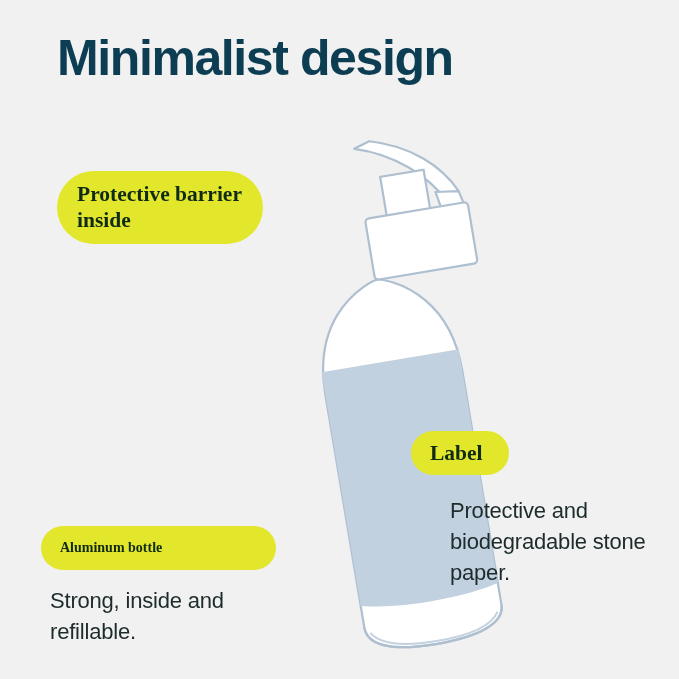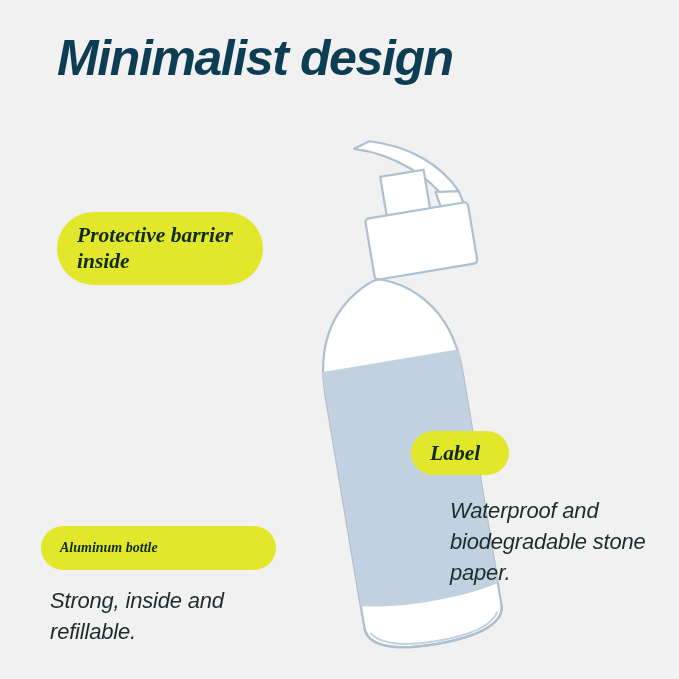--- a/index.html
+++ b/index.html
@@ -11,21 +11,20 @@
     height: 679px;
     background: #f1f1f1;
     font-family: "Liberation Sans", sans-serif;
     overflow: hidden;
   }
   #canvas {
     position: relative;
     width: 679px;
     height: 679px;
     background: #f1f1f1;
-    font-style: italic;
   }
 
   
   #bottle-illustration {
     position: absolute;
     left: 0;
     top: 0;
     width: 679px;
     height: 679px;
     z-index: 1;
@@ -62,21 +61,20 @@
   }
 
   #badge-protective {
     left: 57px;
     top: 171px;
     width: 206px;
     height: 73px;
     padding: 0 20px;
     font-size: 21.5px;
     line-height: 1.18;
-    margin-top: 41px;
   }
 
   #badge-label {
     left: 411px;
     top: 431px;
     width: 98px;
     height: 44px;
     padding: 0 19px;
     font-size: 21.5px;
   }
@@ -161,19 +159,19 @@
     </g>
   </svg>
 
   <h1 id="page-title">Minimalist design</h1>
 
   <div id="badge-protective" class="badge">Protective barrier inside</div>
 
 
   <div id="badge-label" class="badge">Label</div>
 
-  <p id="desc-label" class="desc">Waterproof and biodegradable stone paper.</p>
+  <p id="desc-label" class="desc">Protective and biodegradable stone paper.</p>
 
   <div id="badge-aluminum" class="badge">Aluminum bottle</div>
 
   <p id="desc-aluminum" class="desc">Strong, inside and refillable.</p>
 
 </div>
 
 </body></html>

